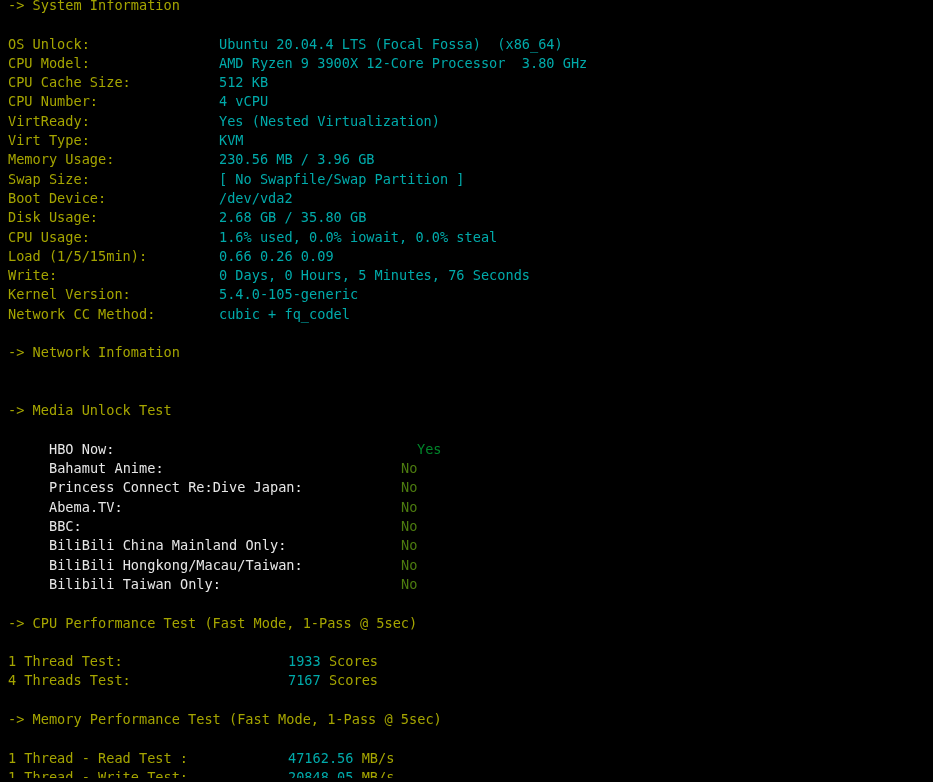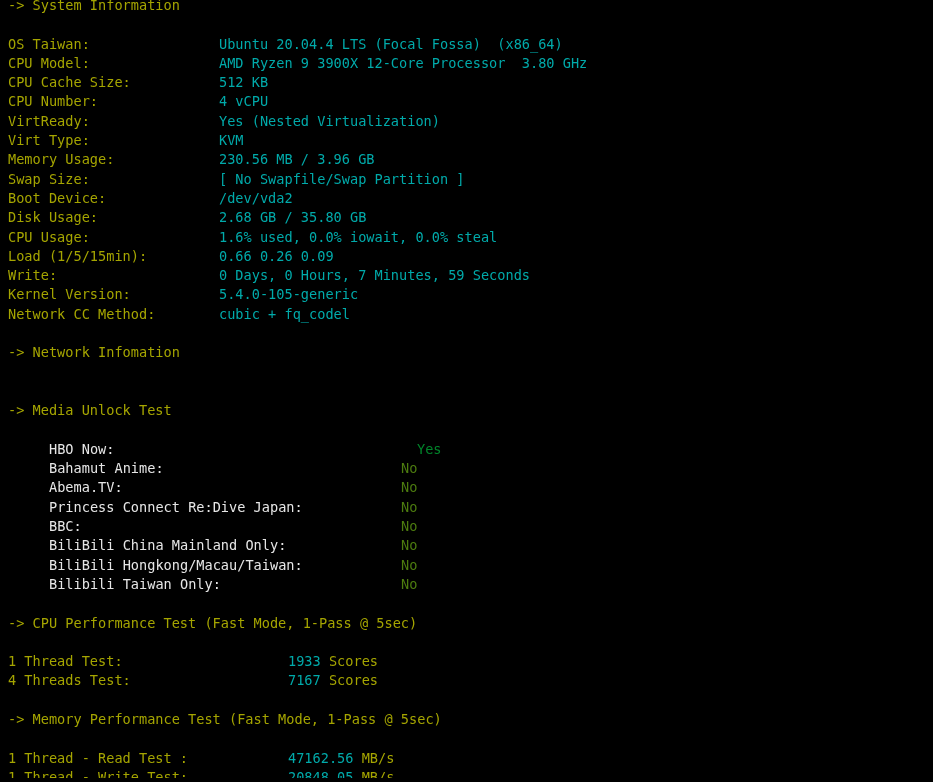--- a/index.html
+++ b/index.html
@@ -61,49 +61,49 @@
   }
 </style>
 </head>
 <body>
 
 <div id="terminal">
 
   <div class="line"><span class="c-yellow">-&gt; System Information</span></div>
   <div class="line blank"> </div>
 
-  <div class="line"><span class="c-yellow lbl-sys">OS Taiwan:</span><span class="c-cyan">Ubuntu 20.04.4 LTS (Focal Fossa)  (x86_64)</span></div>
+  <div class="line"><span class="c-yellow lbl-sys">OS Unlock:</span><span class="c-cyan">Ubuntu 20.04.4 LTS (Focal Fossa)  (x86_64)</span></div>
   <div class="line"><span class="c-yellow lbl-sys">CPU Model:</span><span class="c-cyan">AMD Ryzen 9 3900X 12-Core Processor  3.80 GHz</span></div>
   <div class="line"><span class="c-yellow lbl-sys">CPU Cache Size:</span><span class="c-cyan">512 KB</span></div>
   <div class="line"><span class="c-yellow lbl-sys">CPU Number:</span><span class="c-cyan">4 vCPU</span></div>
   <div class="line"><span class="c-yellow lbl-sys">VirtReady:</span><span class="c-cyan">Yes (Nested Virtualization)</span></div>
   <div class="line"><span class="c-yellow lbl-sys">Virt Type:</span><span class="c-cyan">KVM</span></div>
   <div class="line"><span class="c-yellow lbl-sys">Memory Usage:</span><span class="c-cyan">230.56 MB / 3.96 GB</span></div>
   <div class="line"><span class="c-yellow lbl-sys">Swap Size:</span><span class="c-cyan">[ No Swapfile/Swap Partition ]</span></div>
   <div class="line"><span class="c-yellow lbl-sys">Boot Device:</span><span class="c-cyan">/dev/vda2</span></div>
   <div class="line"><span class="c-yellow lbl-sys">Disk Usage:</span><span class="c-cyan">2.68 GB / 35.80 GB</span></div>
   <div class="line"><span class="c-yellow lbl-sys">CPU Usage:</span><span class="c-cyan">1.6% used, 0.0% iowait, 0.0% steal</span></div>
   <div class="line"><span class="c-yellow lbl-sys">Load (1/5/15min):</span><span class="c-cyan">0.66 0.26 0.09</span></div>
-  <div class="line"><span class="c-yellow lbl-sys">Write:</span><span class="c-cyan">0 Days, 0 Hours, 7 Minutes, 59 Seconds</span></div>
+  <div class="line"><span class="c-yellow lbl-sys">Write:</span><span class="c-cyan">0 Days, 0 Hours, 5 Minutes, 76 Seconds</span></div>
   <div class="line"><span class="c-yellow lbl-sys">Kernel Version:</span><span class="c-cyan">5.4.0-105-generic</span></div>
   <div class="line"><span class="c-yellow lbl-sys">Network CC Method:</span><span class="c-cyan">cubic + fq_codel</span></div>
 
   <div class="line blank"> </div>
 
   <div class="line"><span class="c-yellow">-&gt; Network Infomation</span></div>
   <div class="line blank"> </div>
   <div class="line blank"> </div>
 
   <div class="line"><span class="c-yellow">-&gt; Media Unlock Test</span></div>
   <div class="line blank"> </div>
 
   <div class="line"><span class="c-white lbl-media">HBO Now:</span><span class="c-green">Yes</span></div>
   <div class="line"><span class="c-white lbl-media">Bahamut Anime:</span><span class="c-red">No</span></div>
+  <div class="line"><span class="c-white lbl-media">Princess Connect Re:Dive Japan:</span><span class="c-red">No</span></div>
   <div class="line"><span class="c-white lbl-media">Abema.TV:</span><span class="c-red">No</span></div>
-  <div class="line"><span class="c-white lbl-media">Princess Connect Re:Dive Japan:</span><span class="c-red">No</span></div>
   <div class="line"><span class="c-white lbl-media">BBC:</span><span class="c-red">No</span></div>
   <div class="line"><span class="c-white lbl-media">BiliBili China Mainland Only:</span><span class="c-red">No</span></div>
   <div class="line"><span class="c-white lbl-media">BiliBili Hongkong/Macau/Taiwan:</span><span class="c-red">No</span></div>
   <div class="line"><span class="c-white lbl-media">Bilibili Taiwan Only:</span><span class="c-red">No</span></div>
 
   <div class="line blank"> </div>
 
   <div class="line"><span class="c-yellow">-&gt; CPU Performance Test (Fast Mode, 1-Pass @ 5sec)</span></div>
   <div class="line blank"> </div>
 

